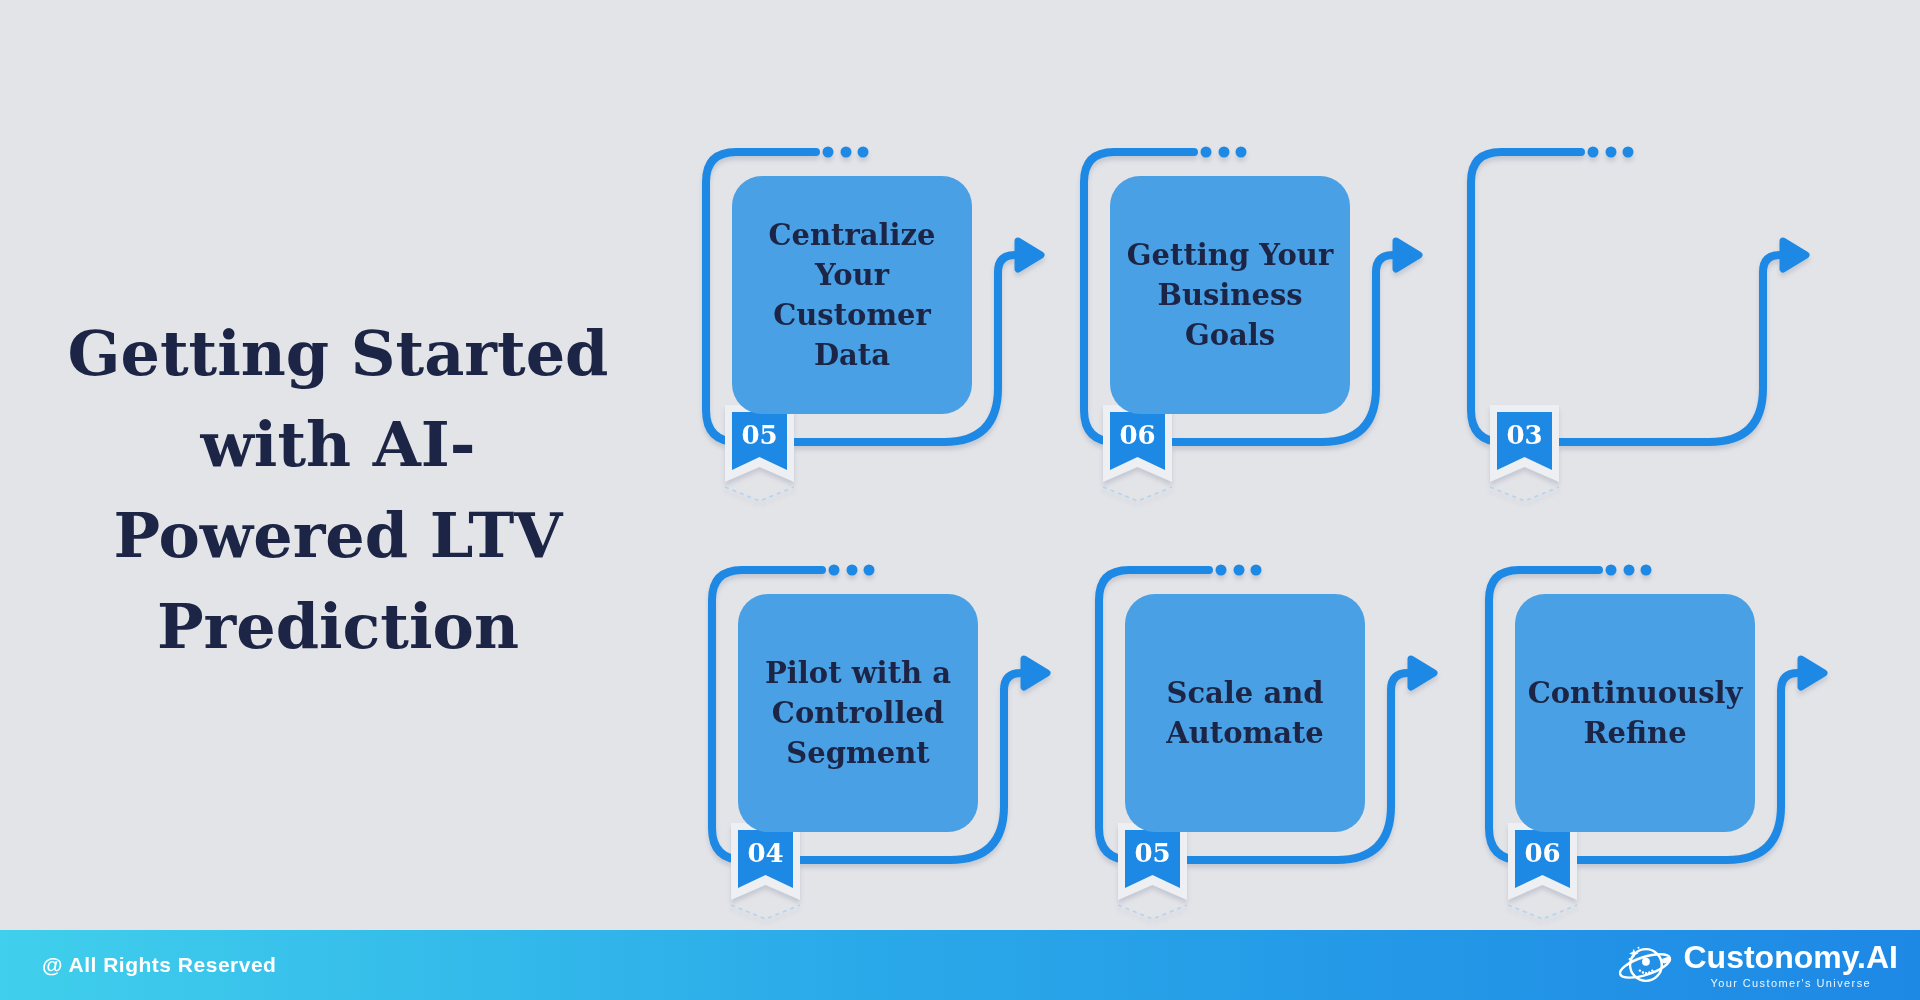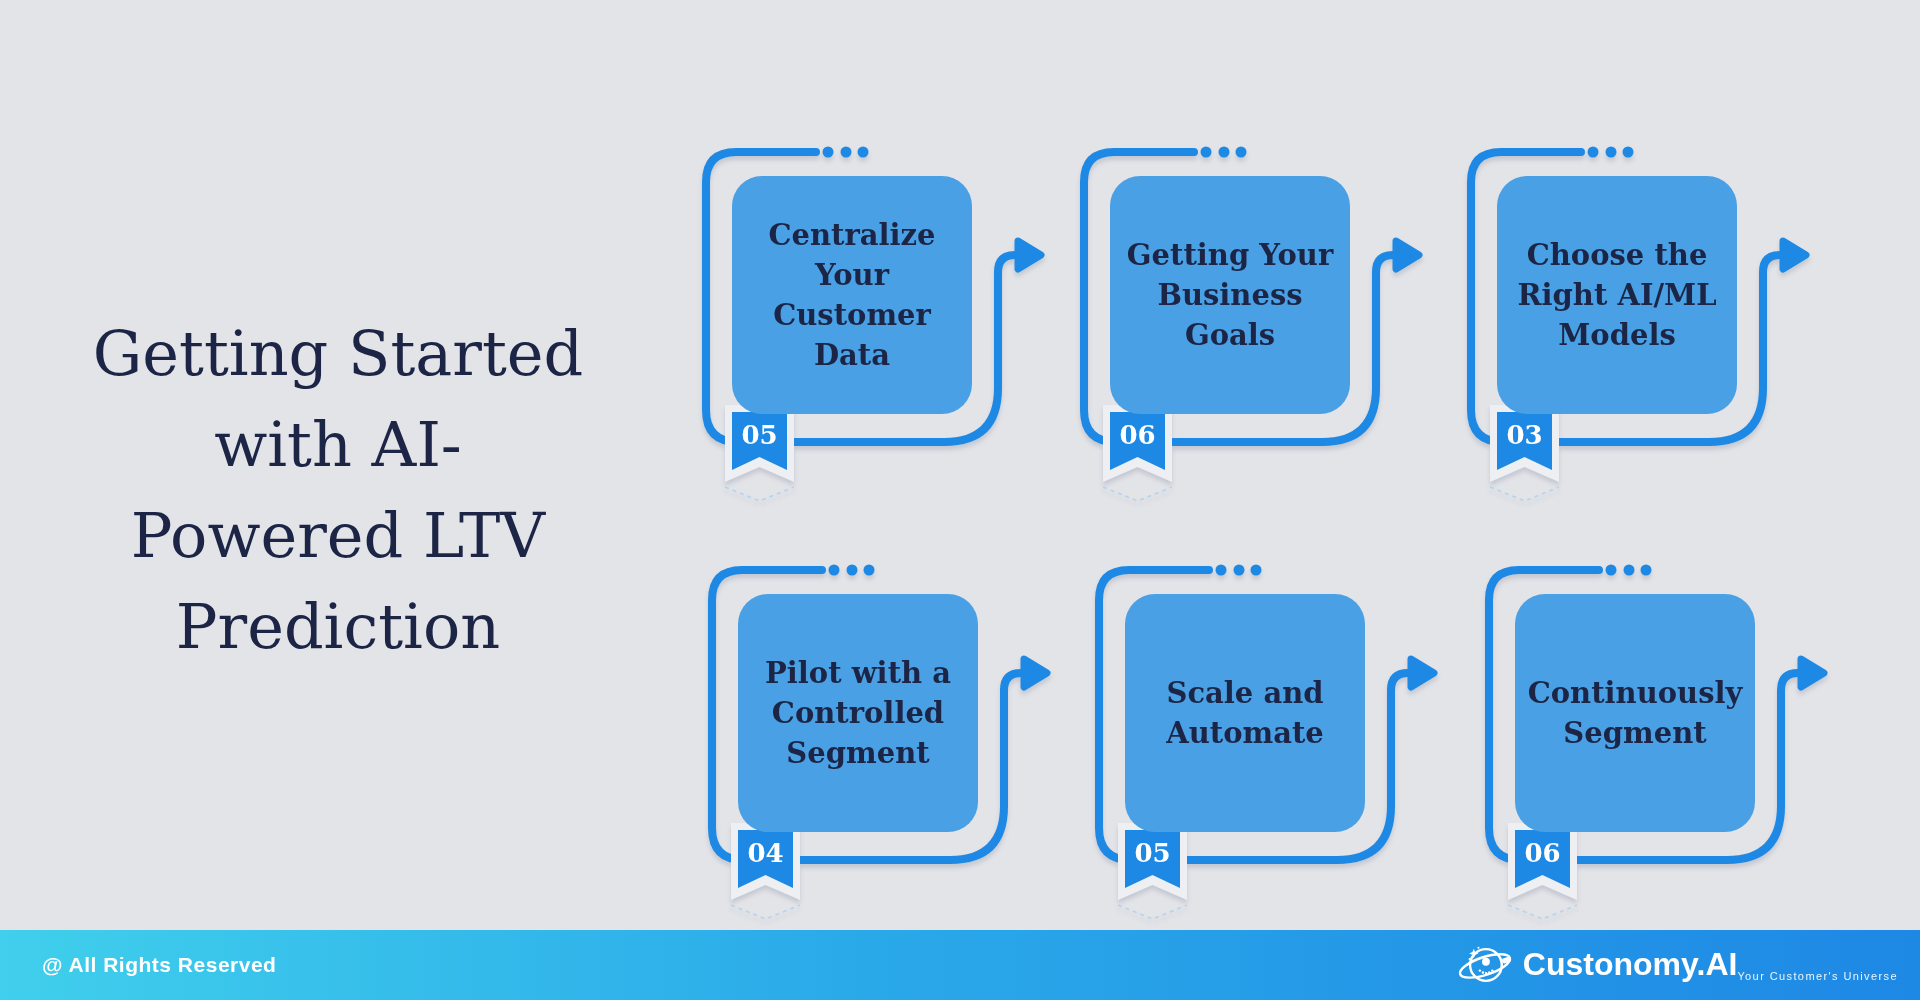--- a/index.html
+++ b/index.html
@@ -14,21 +14,21 @@
   .canvas{
     position:relative;width:1920px;height:1000px;overflow:hidden;
     background:var(--bg);
   }
 
   
   .title{
     position:absolute;left:38px;top:308px;width:600px;margin:0;
     text-align:center;
     font-family:"DejaVu Serif","Liberation Serif",serif;
-    font-weight:400;font-size:62px;line-height:1.47;
+    font-weight:700;font-size:62px;line-height:1.47;
     color:var(--navy);white-space:pre-line;
   }
 
   
   .card{position:absolute;width:360px;height:368px}
   .frame{position:absolute;left:0;top:0;filter:drop-shadow(0 4px 2px rgba(130,140,160,.30))}
   .frame .stroke{fill:none;stroke:var(--accent);stroke-width:8;stroke-linecap:round}
   .frame .dot{fill:var(--accent)}
   .frame .arrowhead{fill:var(--accent);stroke:var(--accent);stroke-width:7;stroke-linejoin:round}
   .frame .ribbon-back{fill:#edeff3}
@@ -54,21 +54,21 @@
   
   .footer{
     position:absolute;left:0;top:930px;width:1920px;height:90px;
     background:linear-gradient(90deg,#40cfec 0%,#2aa9e9 45%,#1e88e5 100%);
   }
   .rights{
     position:absolute;left:42px;top:0;height:70px;display:flex;align-items:center;
     color:#ffffff;font-weight:700;font-size:21px;letter-spacing:.5px;
   }
   .logo{position:absolute;right:22px;top:0;height:70px;display:flex;align-items:center;gap:10px}
-  .logo-text{display:flex;flex-direction:row;align-items:flex-end}
+  .logo-text{display:flex;flex-direction:column;align-items:center}
   .brand{font-weight:700;font-size:32px;color:#ffffff;line-height:1.05}
   .tagline{font-weight:400;font-size:11px;color:#eaf6ff;letter-spacing:1.4px;margin-top:3px}
 </style>
 </head>
 <body>
 
 <div class="canvas">
 
   <h1 class="title">Getting Started
 with AI-
@@ -123,25 +123,20 @@
       <g>
           <circle class="dot" cx="130" cy="8" r="5.5"></circle>
           <circle class="dot" cx="148" cy="8" r="5.5"></circle>
           <circle class="dot" cx="165" cy="8" r="5.5"></circle>
         </g>
       <path class="arrowhead" d="M 320 97 L 343 111 L 320 125 Z"></path>
       <polygon class="ribbon-back" points="27,261 96,261 96,338 61.5,323 27,338"></polygon>
       <polygon class="ribbon-blue" points="34,268 89,268 89,326 61.5,313 34,326"></polygon>
       <polyline class="ribbon-dash" points="27,343 61.5,357 96,343"></polyline>
     </svg>
-    <div class="box">
-      <div class="box-text">Choose the
-Right AI/ML
-Models</div>
-    </div>
     <div class="num">03</div>
   </div>
 
   <div class="card" style="left:704px;top:562px">
     <svg class="frame" width="360" height="368" viewBox="0 0 360 368">
       <path class="stroke" d="M 118 8 H 38 Q 8 8 8 38 V 266 Q 8 298 40 298 H 246 Q 300 298 300 244 V 128 Q 300 111 317 111 H 323"></path>
       <g>
           <circle class="dot" cx="130" cy="8" r="5.5"></circle>
           <circle class="dot" cx="148" cy="8" r="5.5"></circle>
           <circle class="dot" cx="165" cy="8" r="5.5"></circle>
@@ -187,21 +182,21 @@
           <circle class="dot" cx="148" cy="8" r="5.5"></circle>
           <circle class="dot" cx="165" cy="8" r="5.5"></circle>
         </g>
       <path class="arrowhead" d="M 320 97 L 343 111 L 320 125 Z"></path>
       <polygon class="ribbon-back" points="27,261 96,261 96,338 61.5,323 27,338"></polygon>
       <polygon class="ribbon-blue" points="34,268 89,268 89,326 61.5,313 34,326"></polygon>
       <polyline class="ribbon-dash" points="27,343 61.5,357 96,343"></polyline>
     </svg>
     <div class="box">
       <div class="box-text">Continuously
-Segment</div>
+Refine</div>
     </div>
     <div class="num">06</div>
   </div>
 
   <div class="footer">
     <div class="rights">@ All Rights Reserved</div>
     <div class="logo">
       <svg width="56" height="56" viewBox="0 0 60 60">
         <circle cx="31" cy="30" r="17" fill="none" stroke="#ffffff" stroke-width="2.6"></circle>
         <ellipse cx="30" cy="31" rx="28" ry="9.5" fill="none" stroke="#ffffff" stroke-width="2.6" transform="rotate(-18 30 31)"></ellipse>

